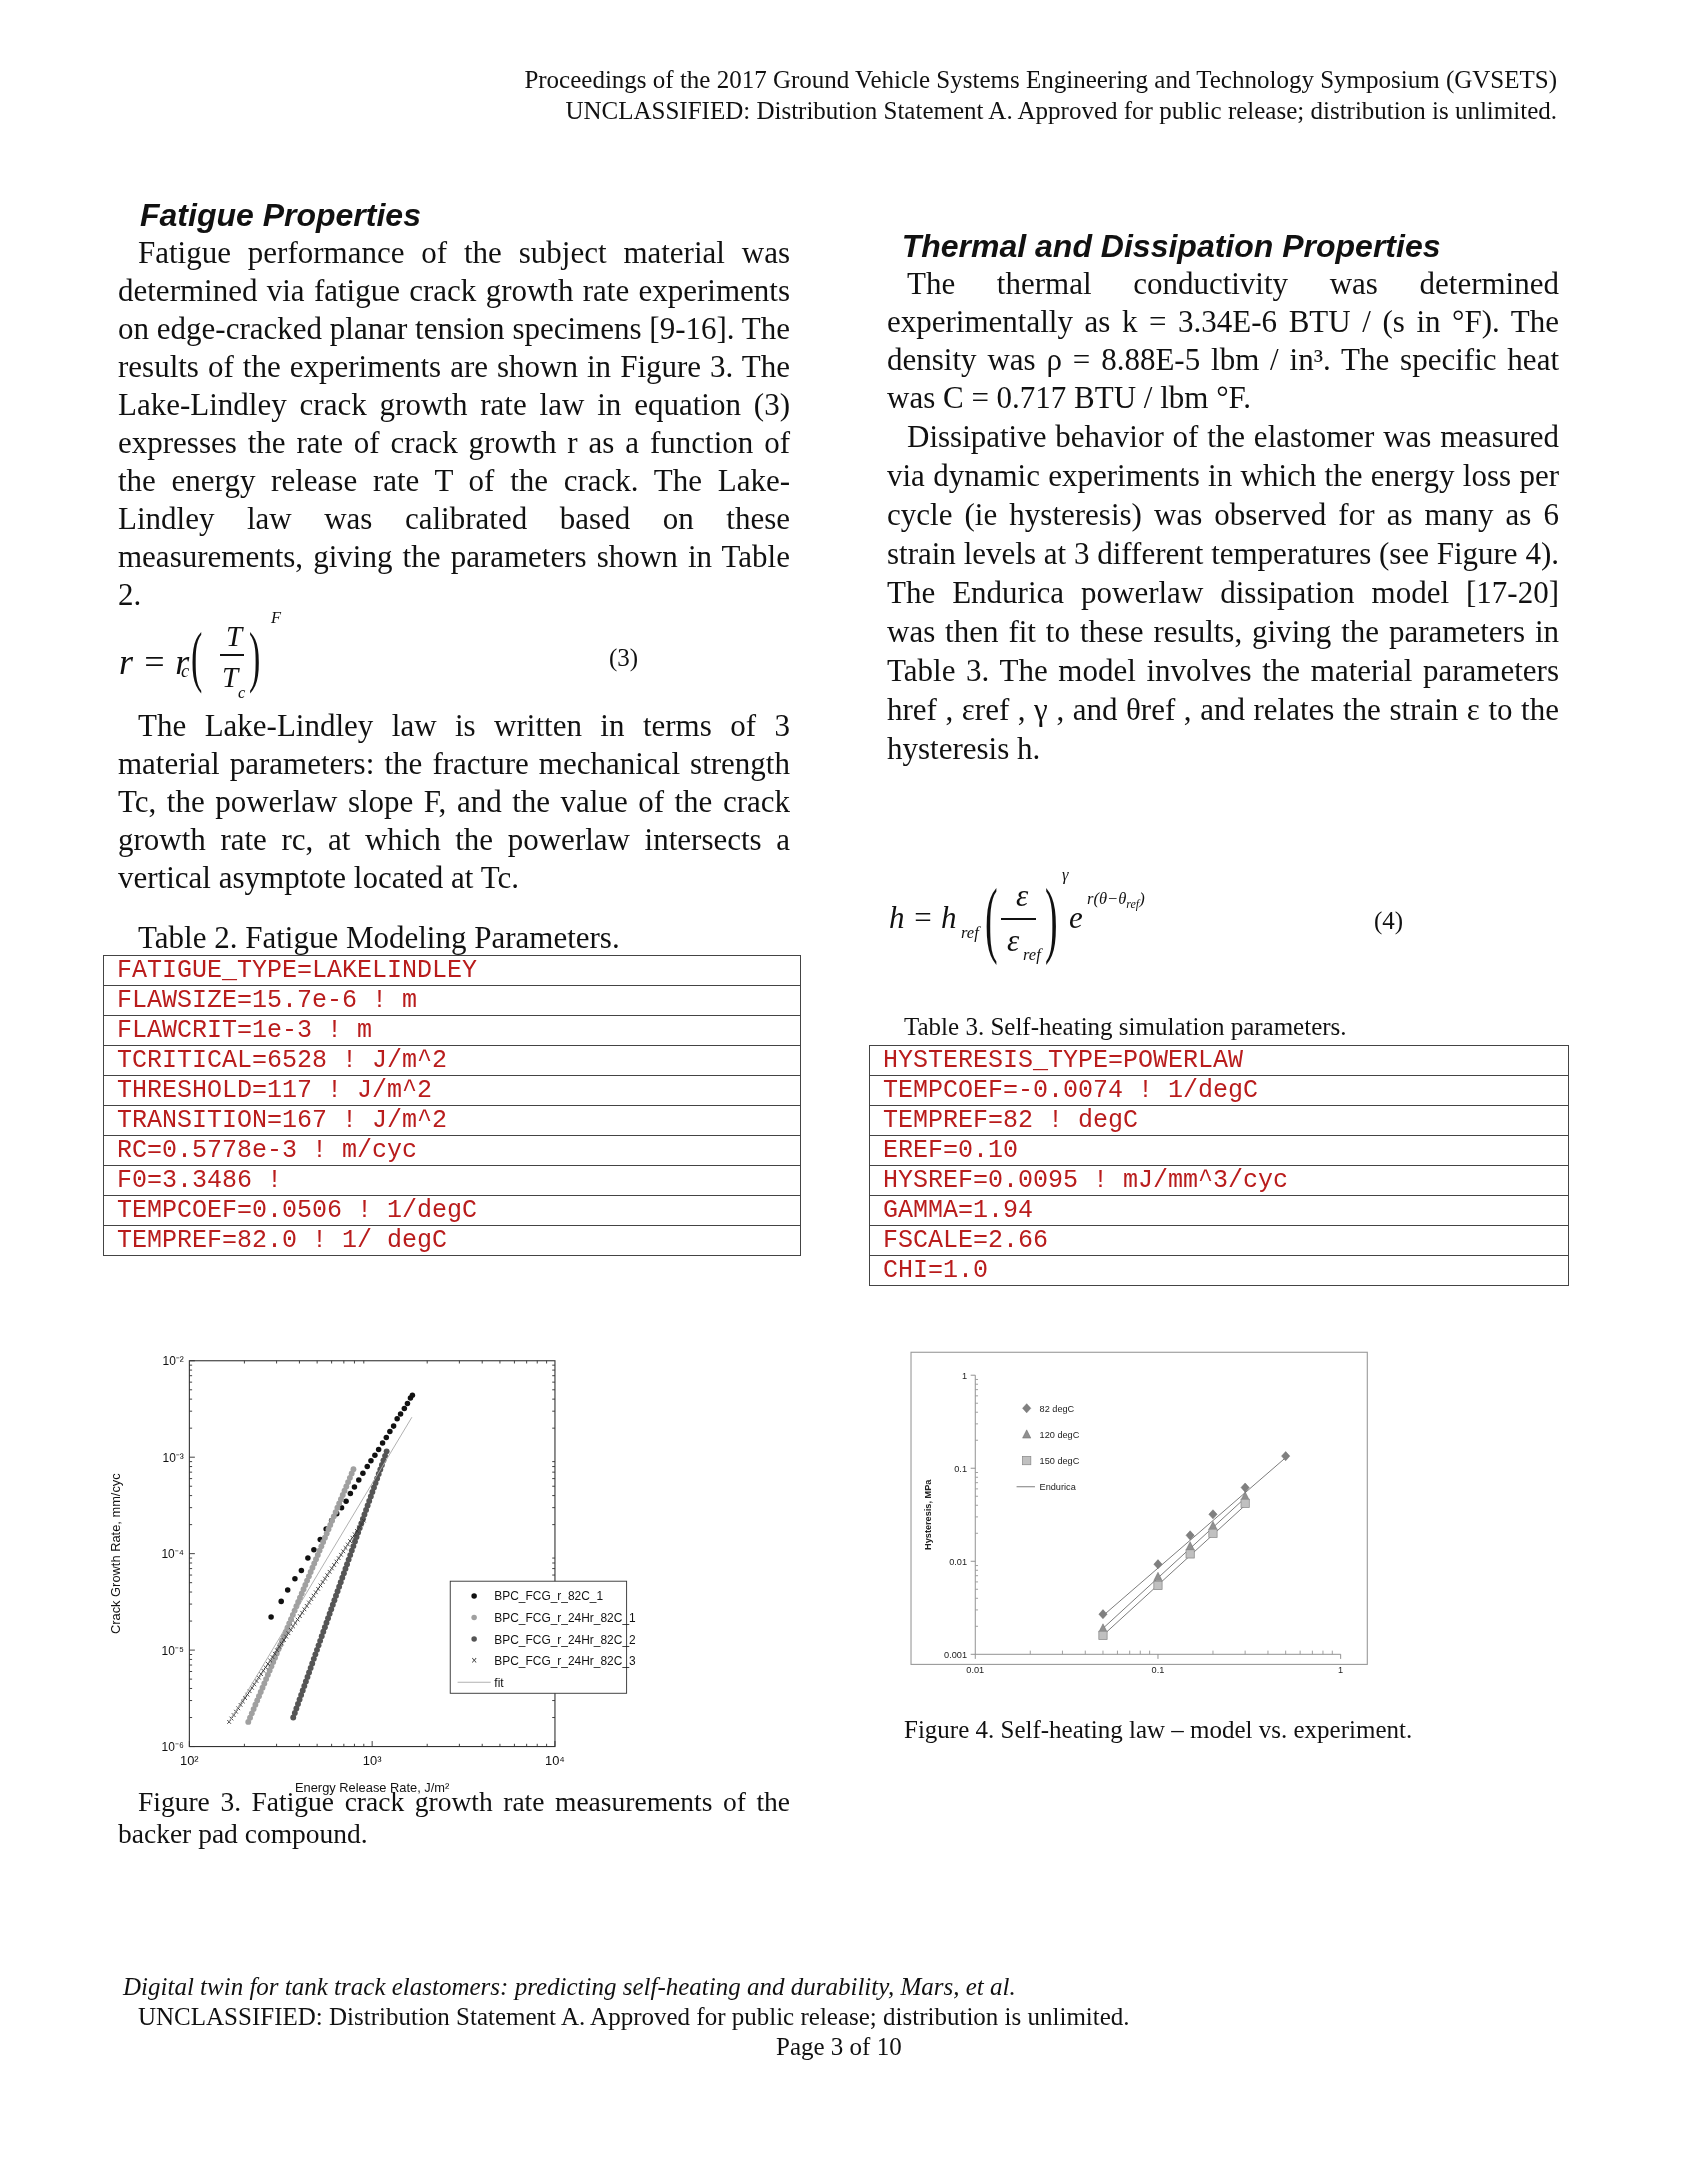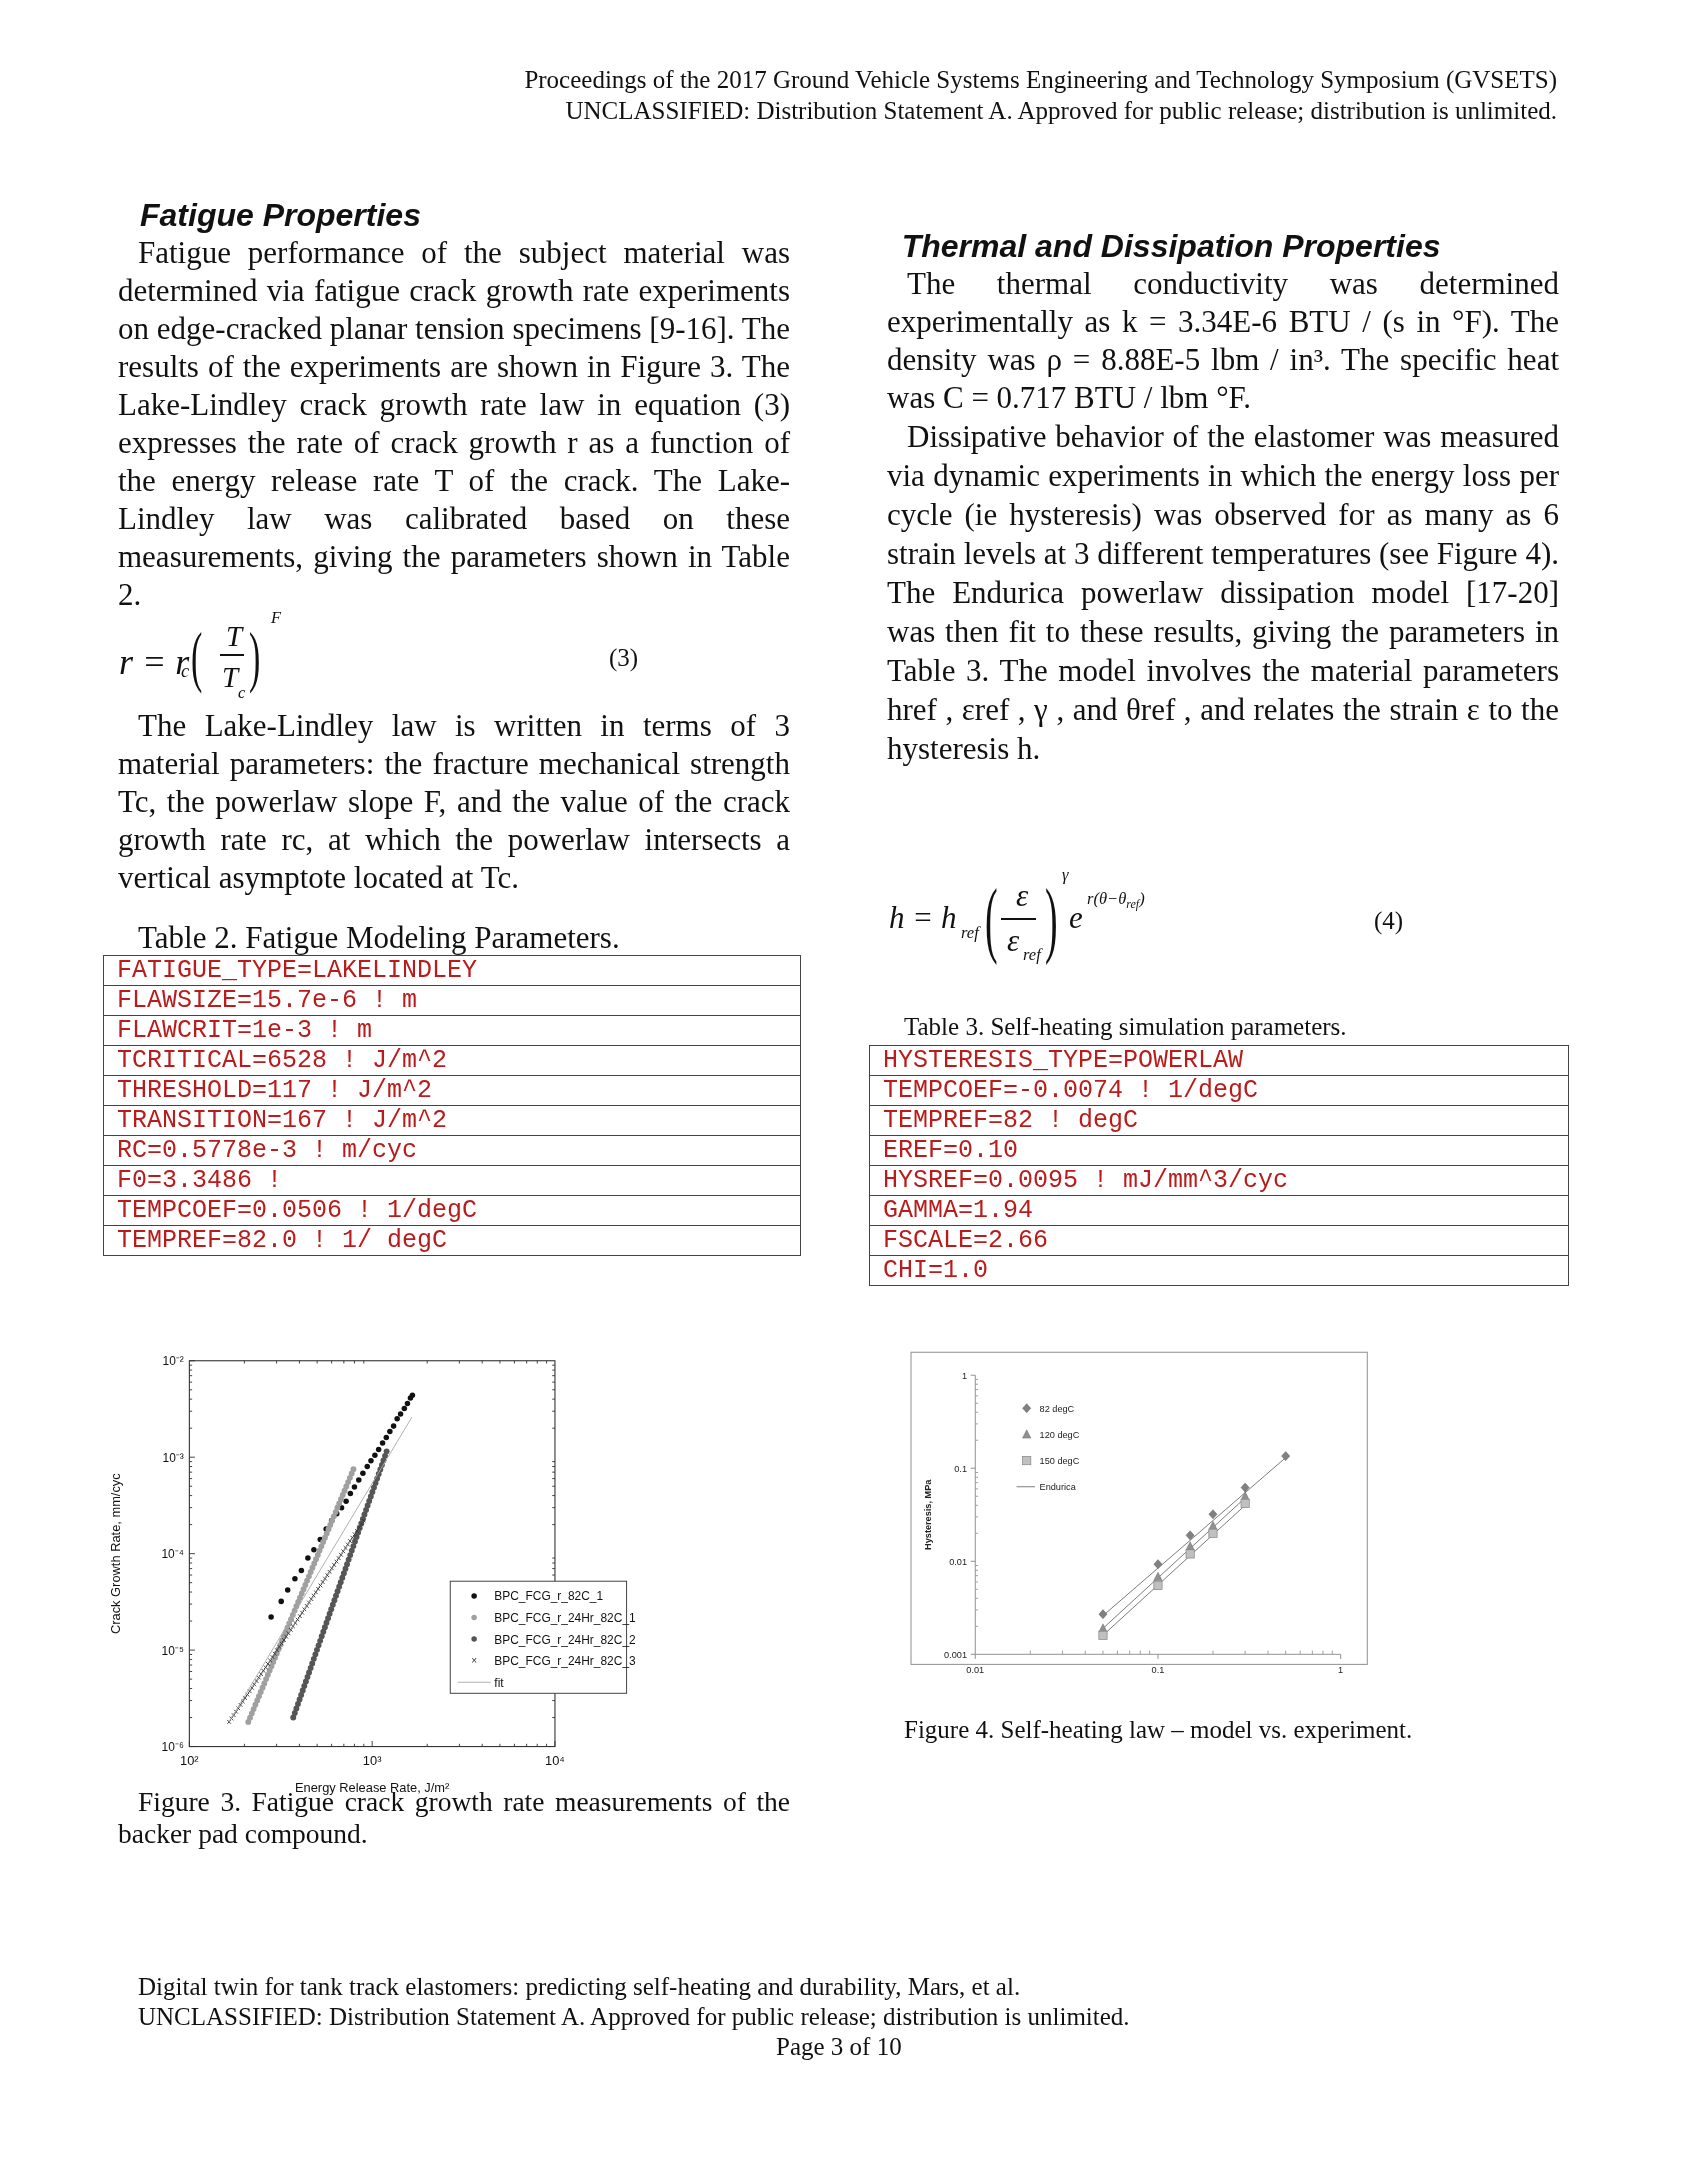--- a/index.html
+++ b/index.html
@@ -560,16 +560,16 @@
     <text x="152" y="87" font-size="10" fill="#222">82 degC</text>
     <path d="M138,106.5L142.5,115.5L133.5,115.5Z" fill="#909090" stroke="#666" stroke-width="0.5"></path>
     <text x="152" y="115.5" font-size="10" fill="#222">120 degC</text>
     <rect x="133.5" y="135.5" width="9" height="9" fill="#c0c0c0" stroke="#888" stroke-width="0.8"></rect>
     <text x="152" y="144" font-size="10" fill="#222">150 degC</text>
     <line x1="127" y1="168.5" x2="147" y2="168.5" stroke="#707070"></line>
     <text x="152" y="172.5" font-size="10" fill="#222">Endurica</text>
   </svg>
 <div class="caption" style="left:904px; top:1713px; font-size:25px;">Figure 4.  Self-heating law – model vs. experiment.</div>
 
-<div class="abs footer" style="left:138px; top:1972px;">Digital twin for tank track elastomers: predicting self-heating and durability, Mars, et al.</div>
+<div class="abs footer" style="left:123px; top:1972px;font-style:italic;">Digital twin for tank track elastomers: predicting self-heating and durability, Mars, et al.</div>
 <div class="abs footer" style="left:138px; top:2002px;">UNCLASSIFIED: Distribution Statement A. Approved for public release; distribution is unlimited.</div>
 <div class="abs footer" style="left:776px; top:2032px;">Page 3 of 10</div>
 
 
 </body></html>

